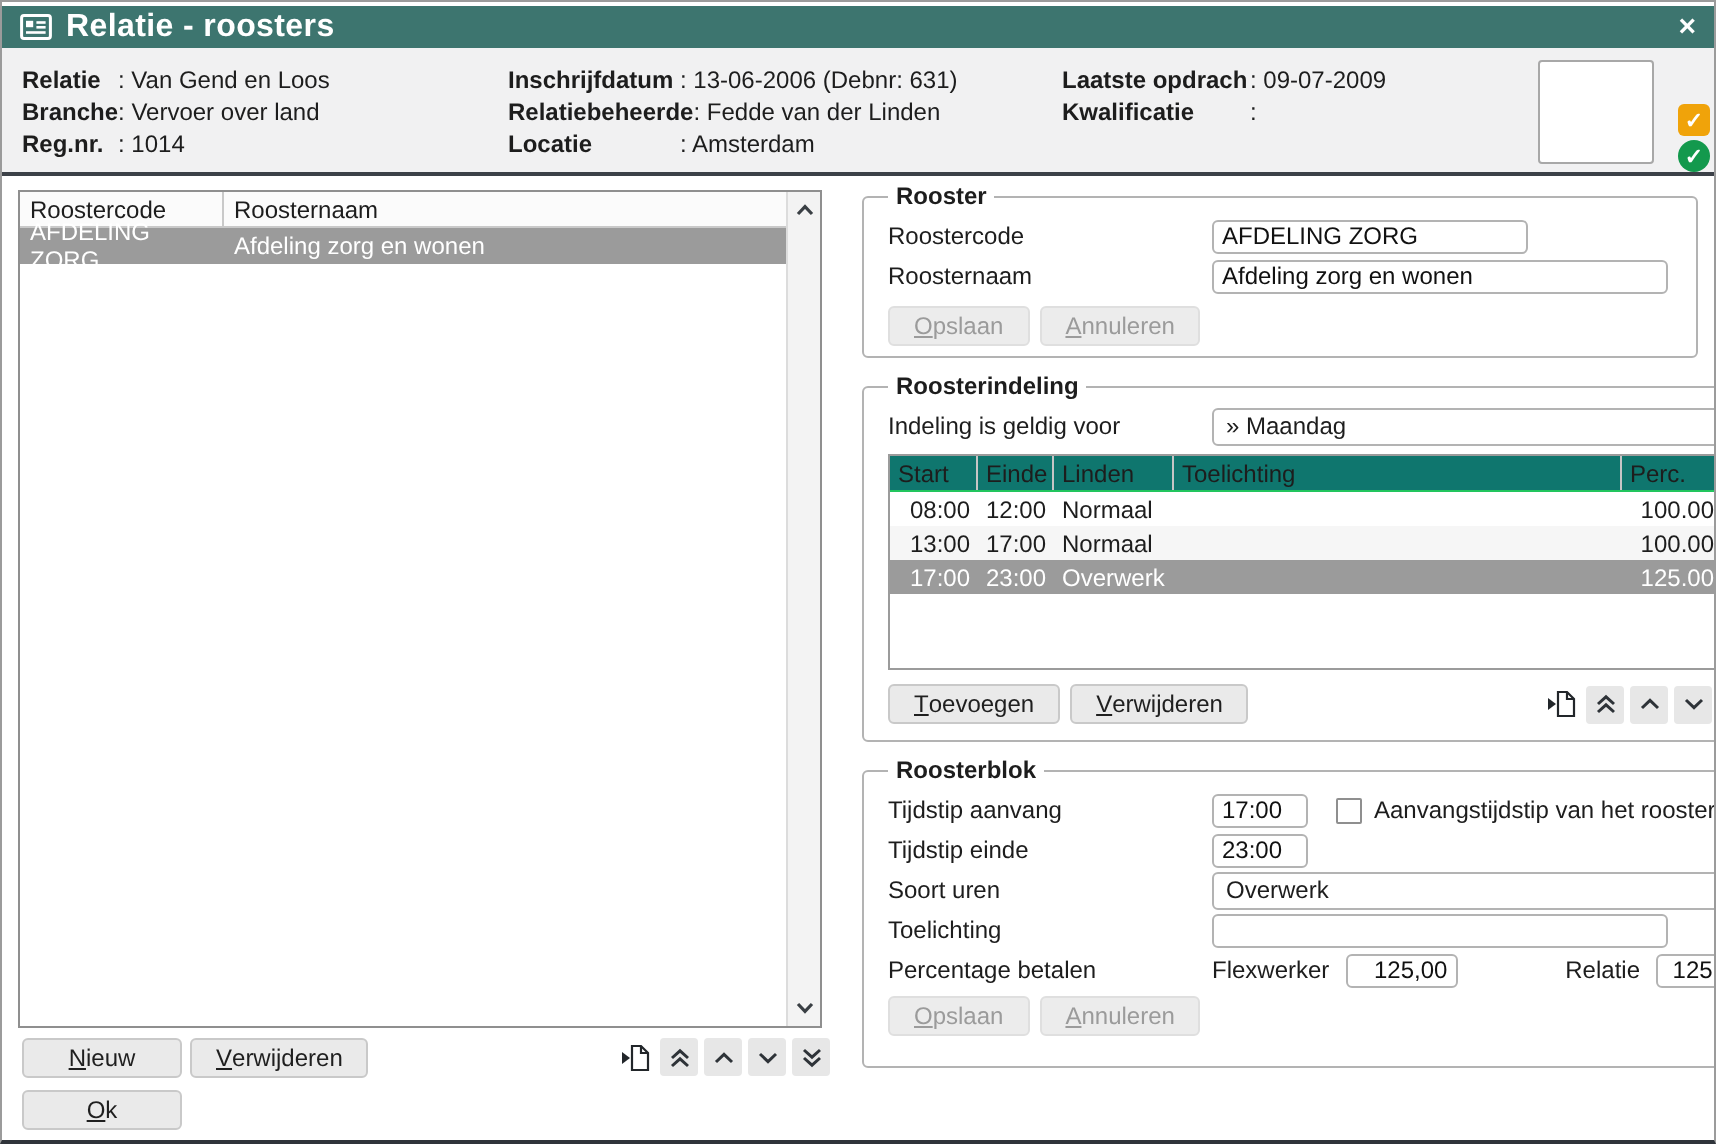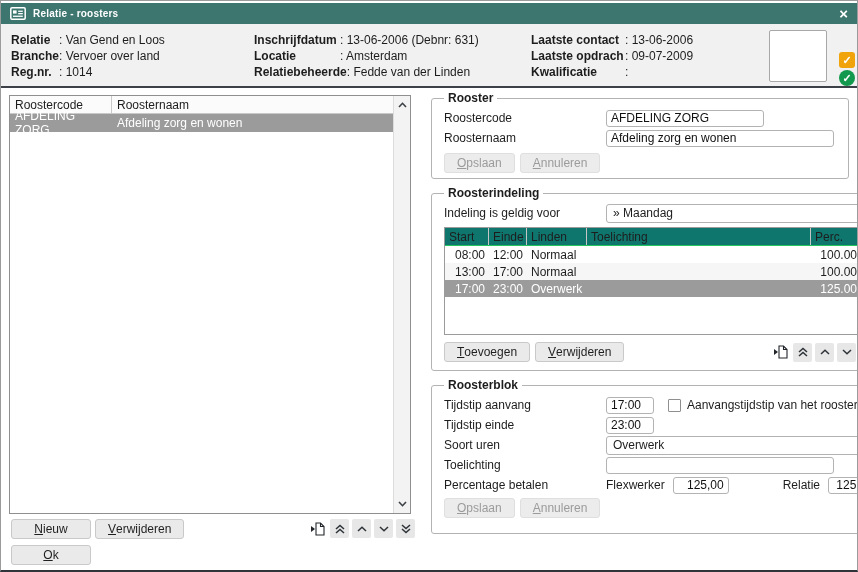--- a/index.html
+++ b/index.html
@@ -4,21 +4,21 @@
 <style>
   * { box-sizing: border-box; }
   html,body { margin:0; padding:0; background:#d7d7d7; }
   body { font-family:"Liberation Sans", sans-serif; font-size:12px; color:#1d1d1d; }
   .win { position:relative; width:858px; height:572px; background:#ffffff;
          border:1px solid #9b9b9b; border-bottom:2px solid #2f343a; overflow:hidden; }
 
   
   .titlebar { position:absolute; left:0; right:0; top:2px; height:21px; background:#3d756f;
               color:#fff; display:flex; align-items:center; padding:0 9px; gap:7px; }
-  .titlebar .title { font-weight:bold; font-size:10px; letter-spacing:.2px; }
+  .titlebar .title { font-weight:bold; font-size:16px; letter-spacing:.2px; }
   .close { margin-left:auto; font-size:15px; font-weight:bold; line-height:1; cursor:default; }
 
   
   .hdr { position:absolute; top:23px; left:0; right:0; height:64px; background:#f1f1f2;
          border-bottom:2px solid #3c4148; }
   .hcol { position:absolute; top:8px; }
   .hrow { display:flex; line-height:16px; white-space:nowrap; }
   .hrow .hlabel { font-weight:bold; }
   .hcol1 { left:10px; }  .hcol1 .hlabel { min-width:48px; }
   .hcol2 { left:253px; } .hcol2 .hlabel { min-width:86px; }
@@ -131,33 +131,29 @@
           <span class="hlabel">Reg.nr.</span>
           <span>: 1014</span>
         </div>
     </div>
     <div class="hcol hcol2">
       <div class="hrow">
           <span class="hlabel">Inschrijfdatum</span>
           <span>: 13-06-2006  (Debnr: 631)</span>
         </div>
       <div class="hrow">
+          <span class="hlabel">Relatiebeheerde</span>
+          <span>: Fedde van der Linden</span>
+        </div>
+      <div class="hrow">
           <span class="hlabel">Locatie</span>
           <span>: Amsterdam</span>
         </div>
-      <div class="hrow">
-          <span class="hlabel">Relatiebeheerde</span>
-          <span>: Fedde van der Linden</span>
-        </div>
     </div>
     <div class="hcol hcol3">
-      <div class="hrow">
-          <span class="hlabel">Laatste contact</span>
-          <span>: 13-06-2006</span>
-        </div>
       <div class="hrow">
           <span class="hlabel">Laatste opdrach</span>
           <span>: 09-07-2009</span>
         </div>
       <div class="hrow">
           <span class="hlabel">Kwalificatie</span>
           <span>:</span>
         </div>
     </div>
     <div class="photo"></div>

